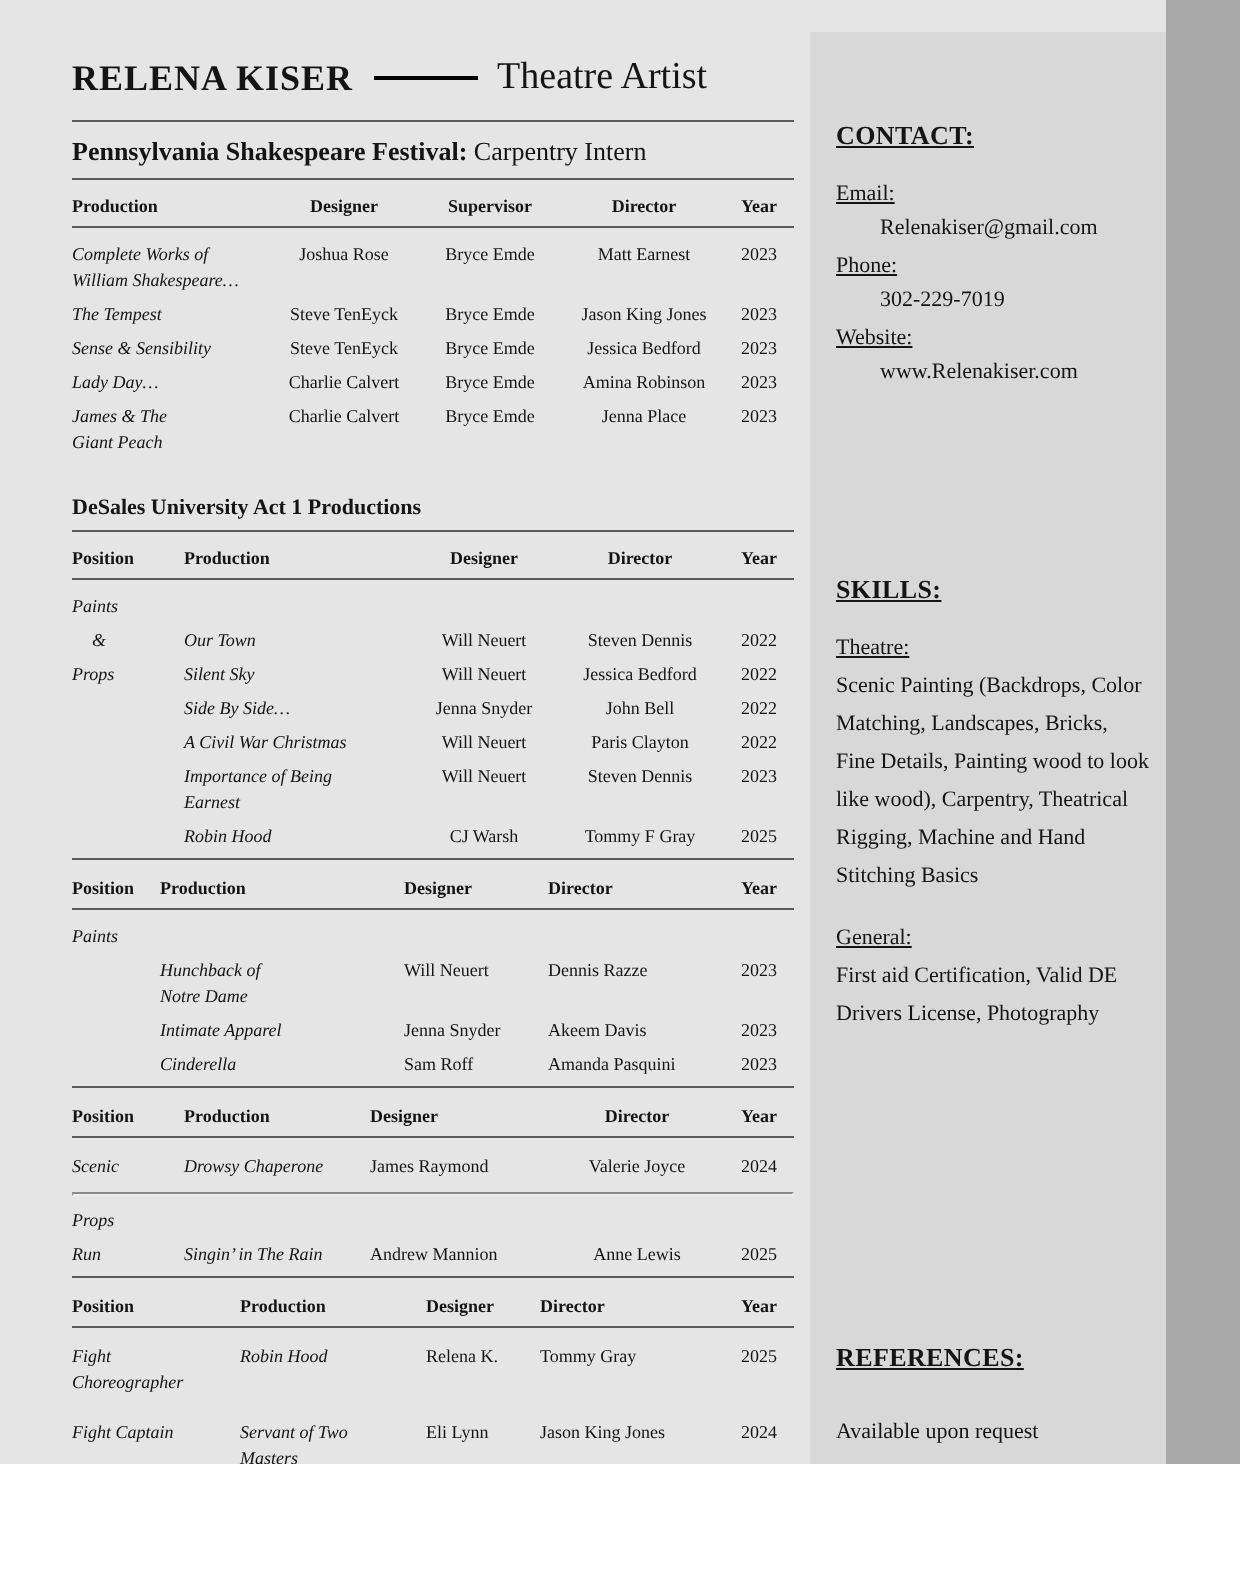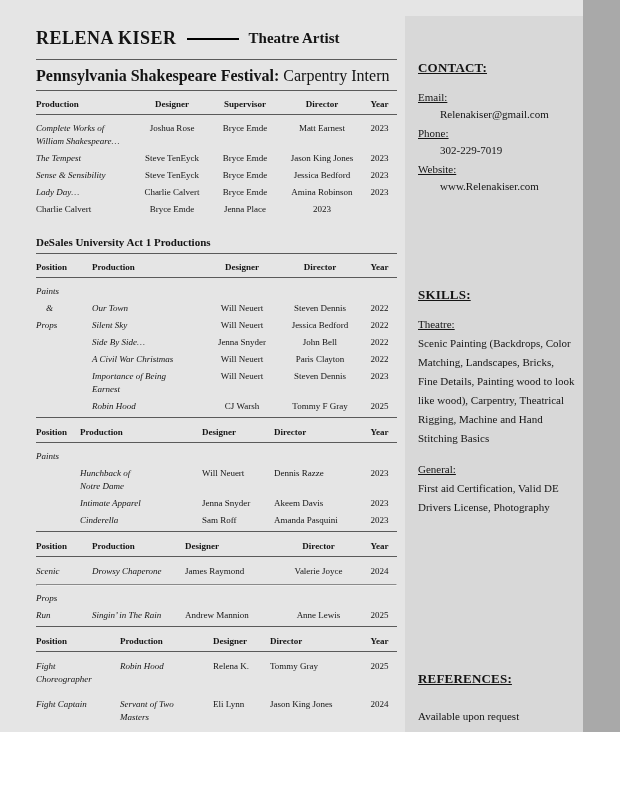--- a/index.html
+++ b/index.html
@@ -10,27 +10,27 @@
   
   .sidebar { position:absolute; left:405px; top:16px; width:178px; height:796px; background:#d8d8d8; }
   .edge { position:absolute; left:583px; top:0; width:37px; height:796px; background:#a9a9a9; }
 
   
   .main { position:absolute; left:0; top:0; width:405px; padding:28px 8px 0 36px; }
 
   .title-row { display:flex; align-items:center; gap:10px; margin-bottom:10px; }
   .name { font-size:18px; font-weight:bold; letter-spacing:0.5px; white-space:nowrap; }
   .dash { flex:0 0 52px; height:0; border-top:2px solid #000; }
-  .subtitle { font-size:15px; font-weight:bold; white-space:nowrap; }
+  .subtitle { font-size:19px; font-weight:normal; white-space:nowrap; }
 
   hr.full { border:0; border-top:1px solid #5a5a5a; margin:2px 0 7px 0; }
   hr.tight { margin:4px 0 8px 0; }
   hr.sub { border-top:1px solid #8a8a8a; margin:6px 0 6px 0; }
 
-  .sec-head { font-size:16px; margin-bottom:5px; }
+  .sec-head { font-size:13px; margin-bottom:5px; }
   .sec-head .b { font-weight:bold; }
   .sec-title { font-size:11px; font-weight:bold; margin:20px 0 5px 0; }
 
   .row { display:grid; align-items:start; font-size:9px; line-height:13px; margin-bottom:4px; }
   .thead { font-weight:bold; margin-bottom:3px; }
   .prod { font-style:italic; white-space:pre-line; }
   .pos  { white-space:pre-line;font-style:italic; }
   .indent { padding-left:10px; }
   .mt8 { margin-top:8px; }
   .mt12 { margin-top:12px; }
@@ -111,20 +111,22 @@
       <span>2023</span>
     </div>
     <div class="row t1">
       <span class="prod">Lady Day…</span>
       <span>Charlie Calvert</span>
       <span>Bryce Emde</span>
       <span>Amina Robinson</span>
       <span>2023</span>
     </div>
     <div class="row t1">
+      <span class="prod">James &amp; The
+Giant Peach</span>
       <span>Charlie Calvert</span>
       <span>Bryce Emde</span>
       <span>Jenna Place</span>
       <span>2023</span>
     </div>
 
     <div class="sec-title">DeSales University Act 1 Productions</div>
     <hr class="full">
 
     <div class="row tA thead">

